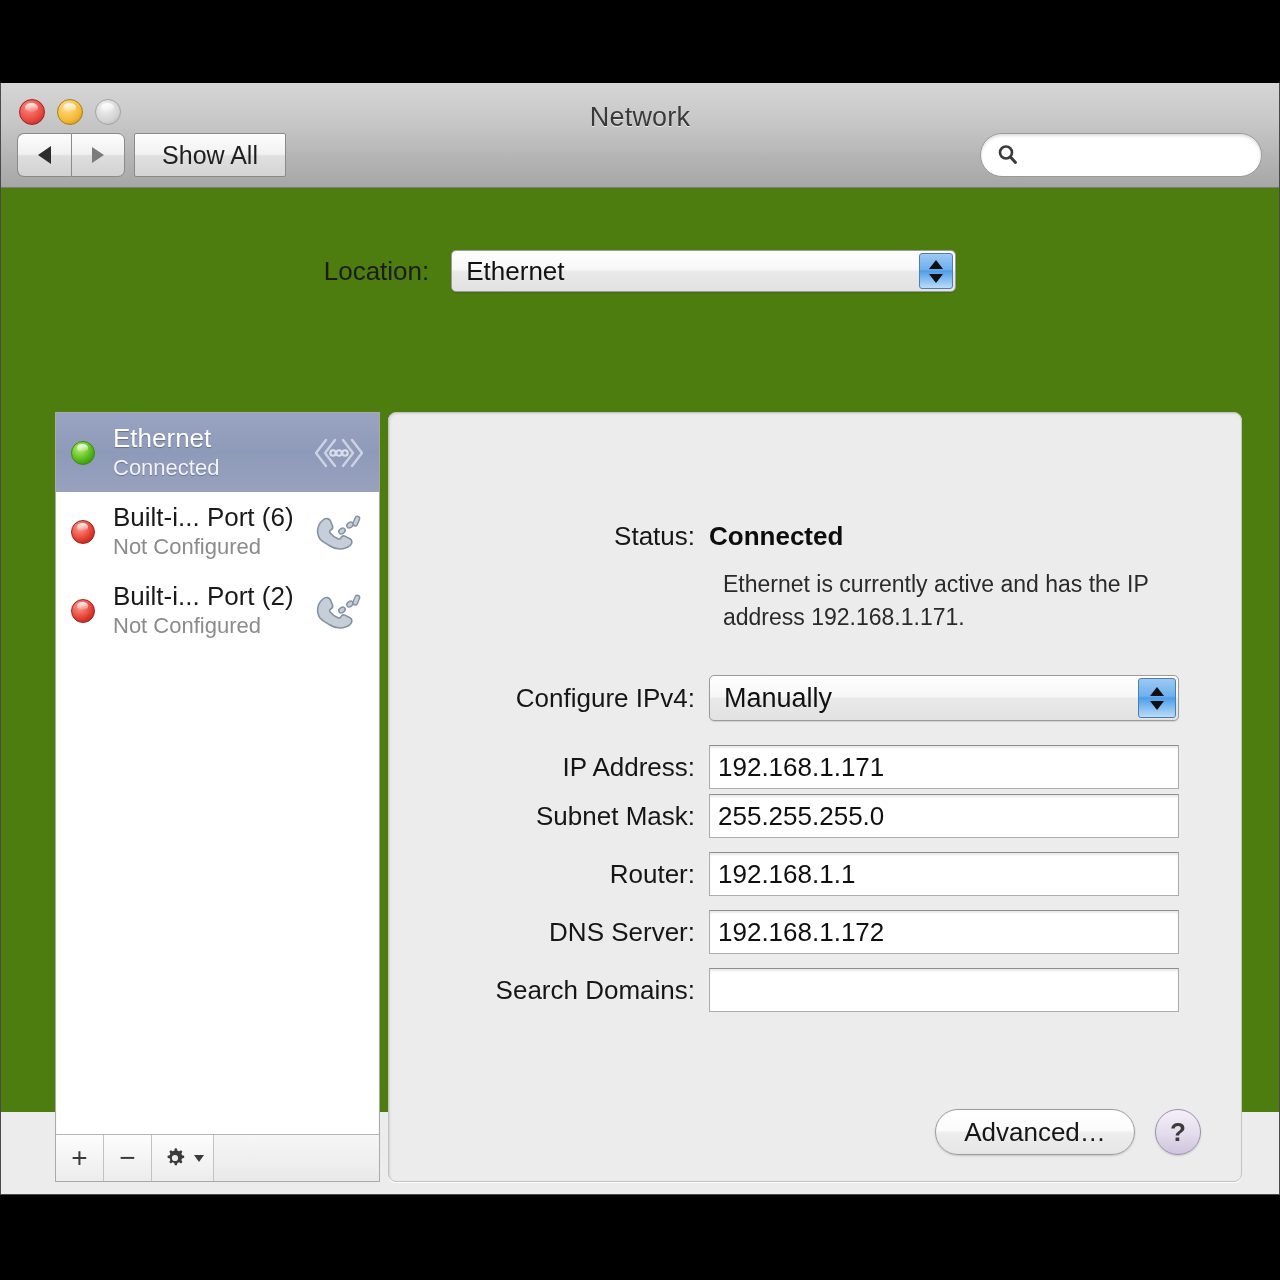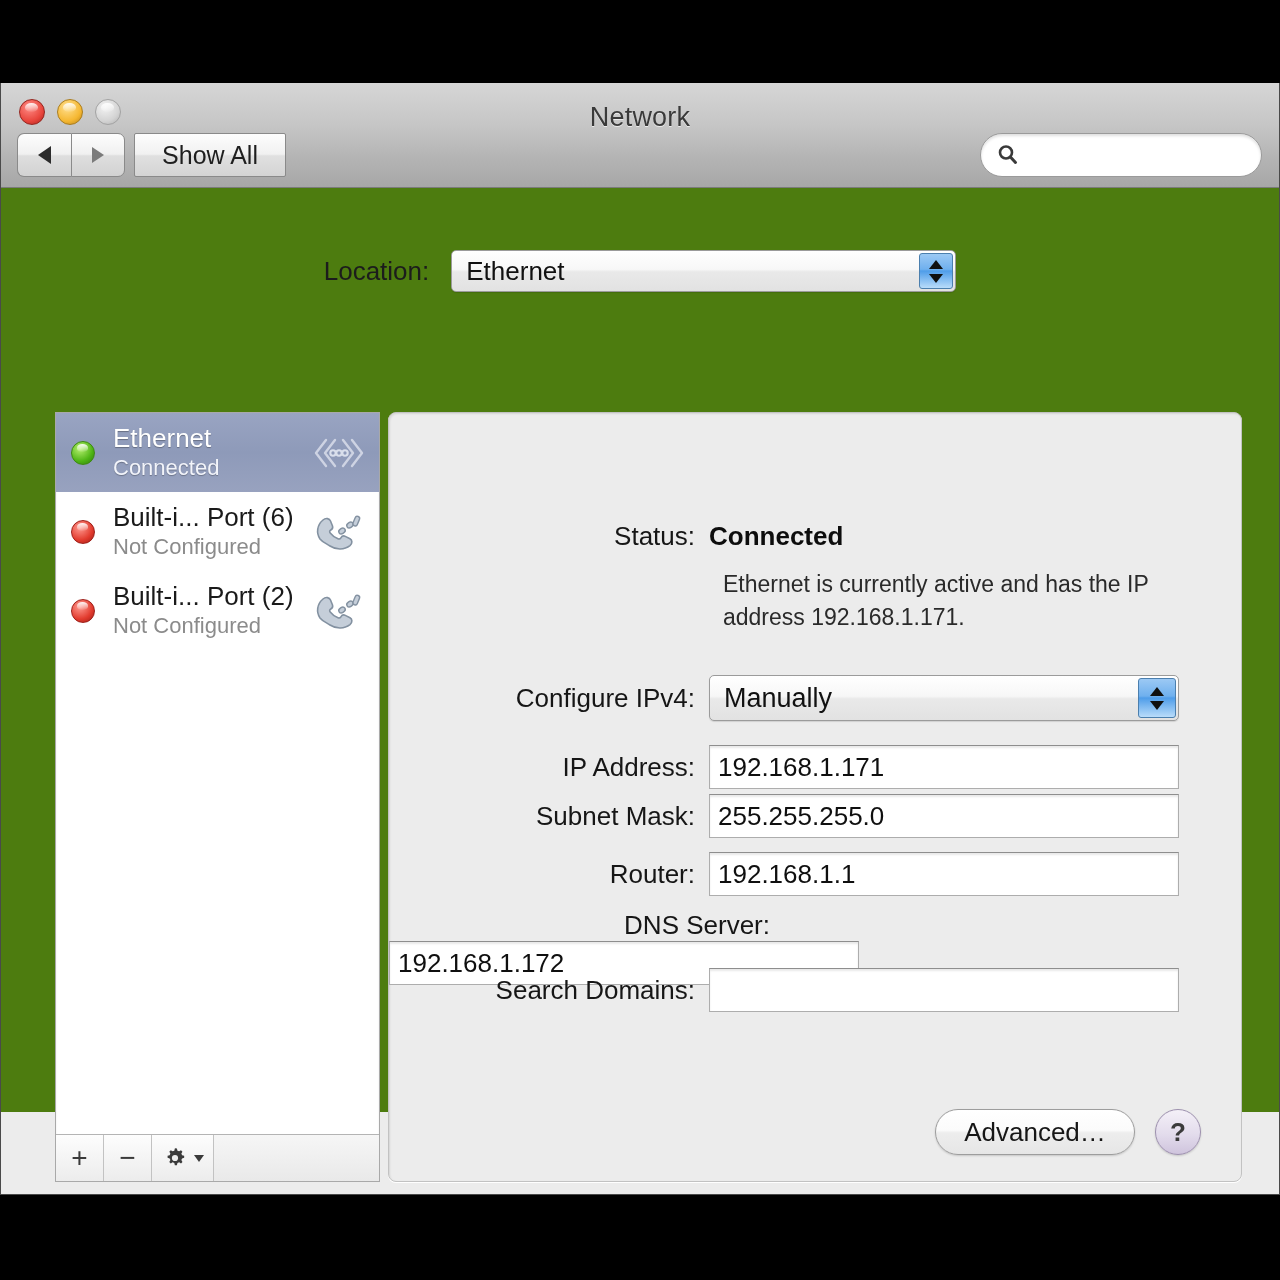--- a/index.html
+++ b/index.html
@@ -198,21 +198,21 @@
     border-top-color: #8e8e8e;
     font-family: "Liberation Sans", sans-serif;
     font-size: 26px; color: #0f0f0f;
     padding: 0 8px;
     outline: none;
     box-shadow: inset 0 2px 2px rgba(0,0,0,0.09);
   }
   #row-ip      { left: 0; top: 332px; }
   #row-subnet  { left: 0; top: 381px; }
   #row-router  { left: 0; top: 439px; }
-  #row-dns     { left: 0; top: 497px; flex-direction: column; }
+  #row-dns     { left: 0; top: 497px; }
   #row-search  { left: 0; top: 555px; }
 
   #advanced-btn {
     position: absolute; right: 106px; bottom: 26px;
     width: 200px; height: 46px;
     background: linear-gradient(to bottom, #ffffff 0%, #fbfbfb 46%, #ededed 52%, #e6e6e6 100%);
     border: 1px solid #9d9d9d; border-radius: 23px;
     font-size: 26px; color: #161616;
     display: flex; align-items: center; justify-content: center;
     box-shadow: 0 1px 2px rgba(0,0,0,0.16);

